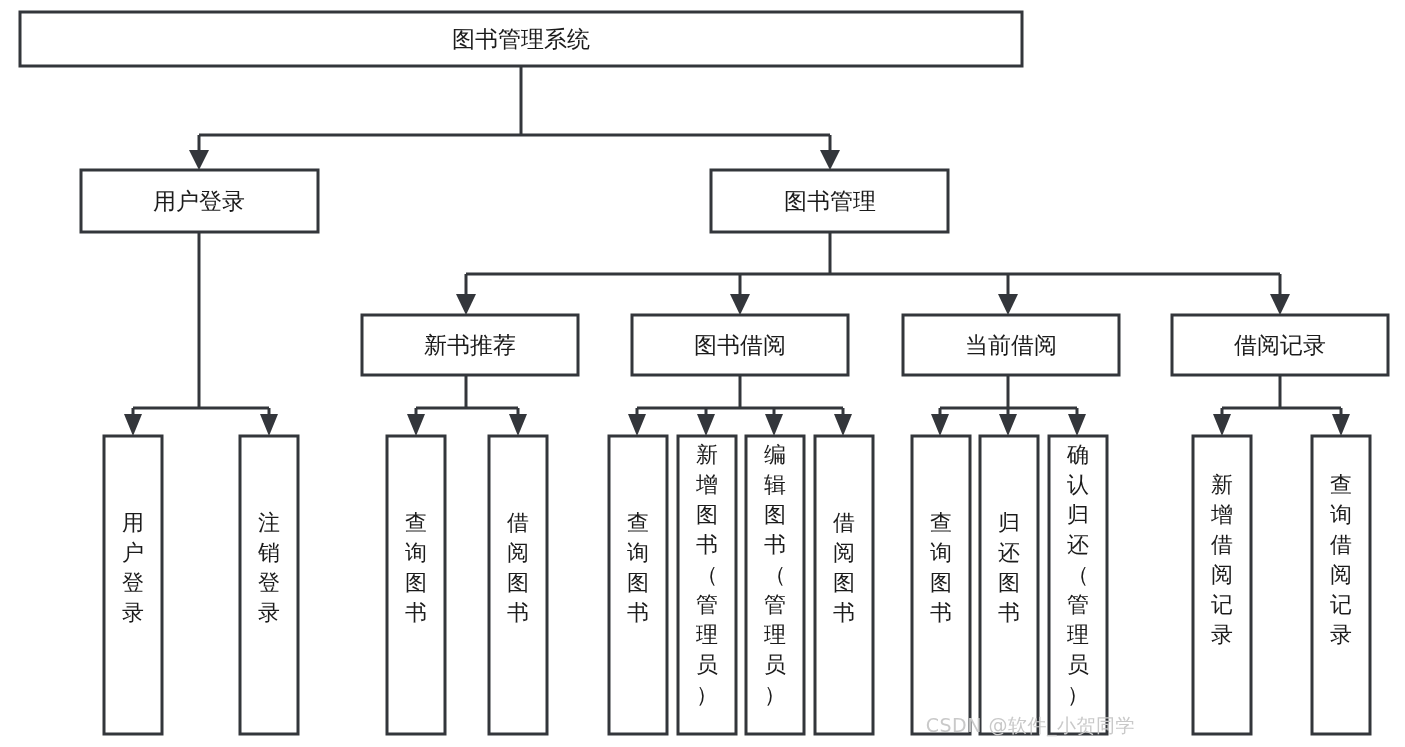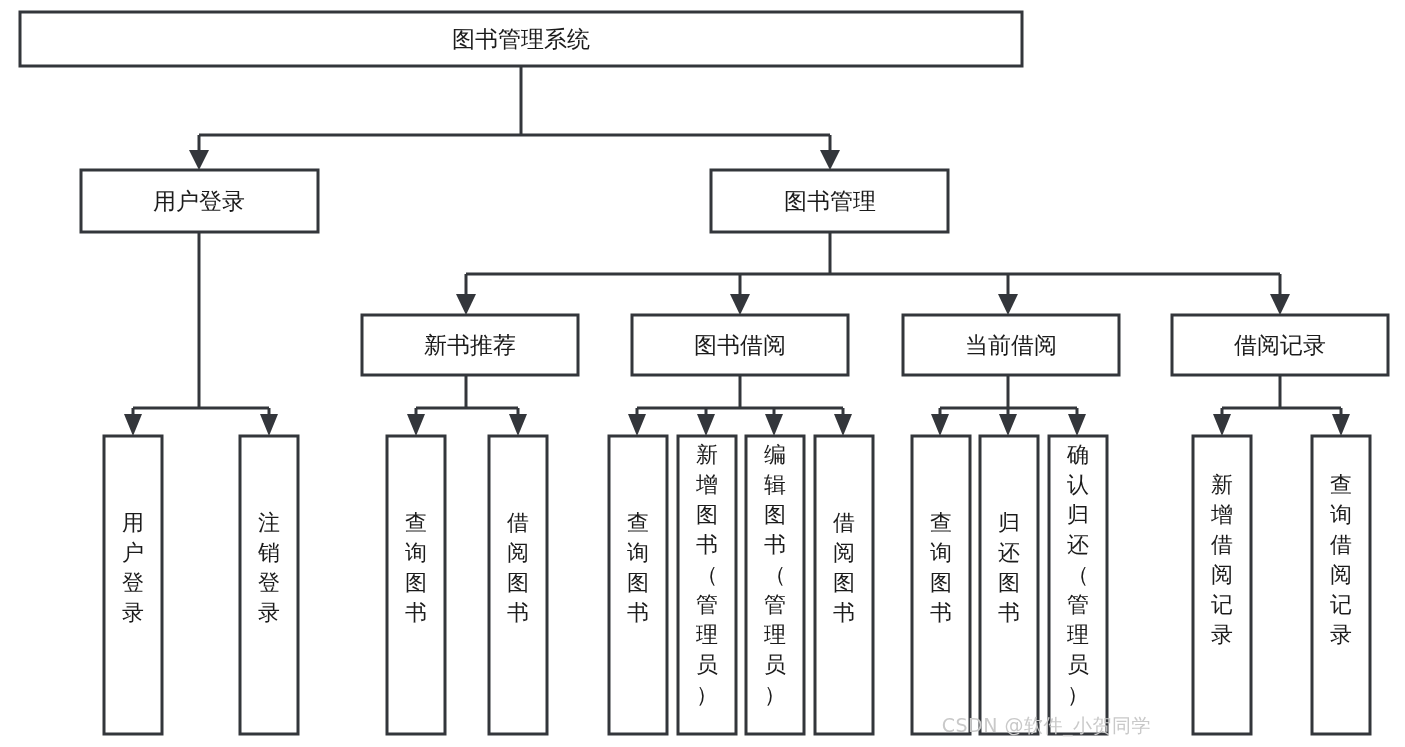--- a/index.html
+++ b/index.html
@@ -53,21 +53,21 @@
     dominant-baseline: middle;
   }
   .leaf-label {
     font-family: "DejaVu Sans", "Liberation Sans", sans-serif;
     font-size: 22px;
     fill: #1b1b1b;
     text-anchor: middle;
   }
   .watermark-text {
     position: absolute;
-    right: 12px;
+    right: 28px;
     bottom: 8px;
     font-family: "DejaVu Sans", "Liberation Sans", sans-serif;
     font-size: 19px;
     color: #c9c9c9;
     letter-spacing: 0.5px;
     white-space: nowrap;
     user-select: none;
   }
 </style>
 </head>

